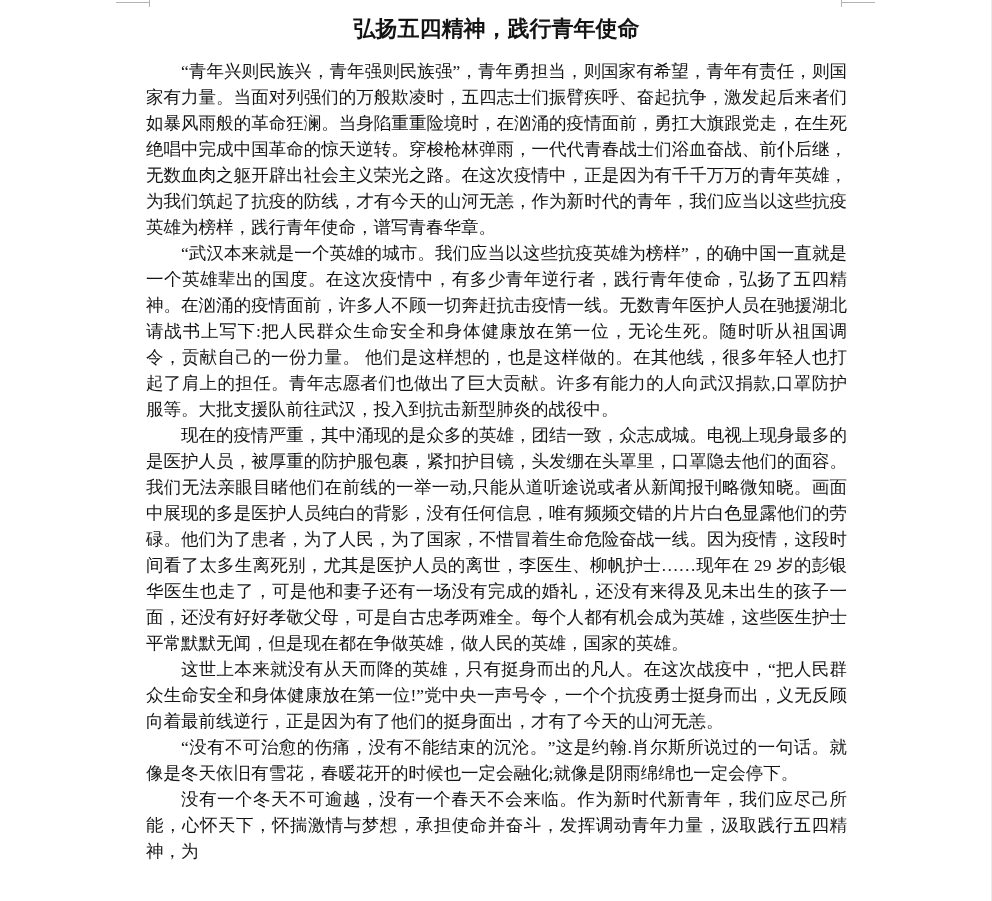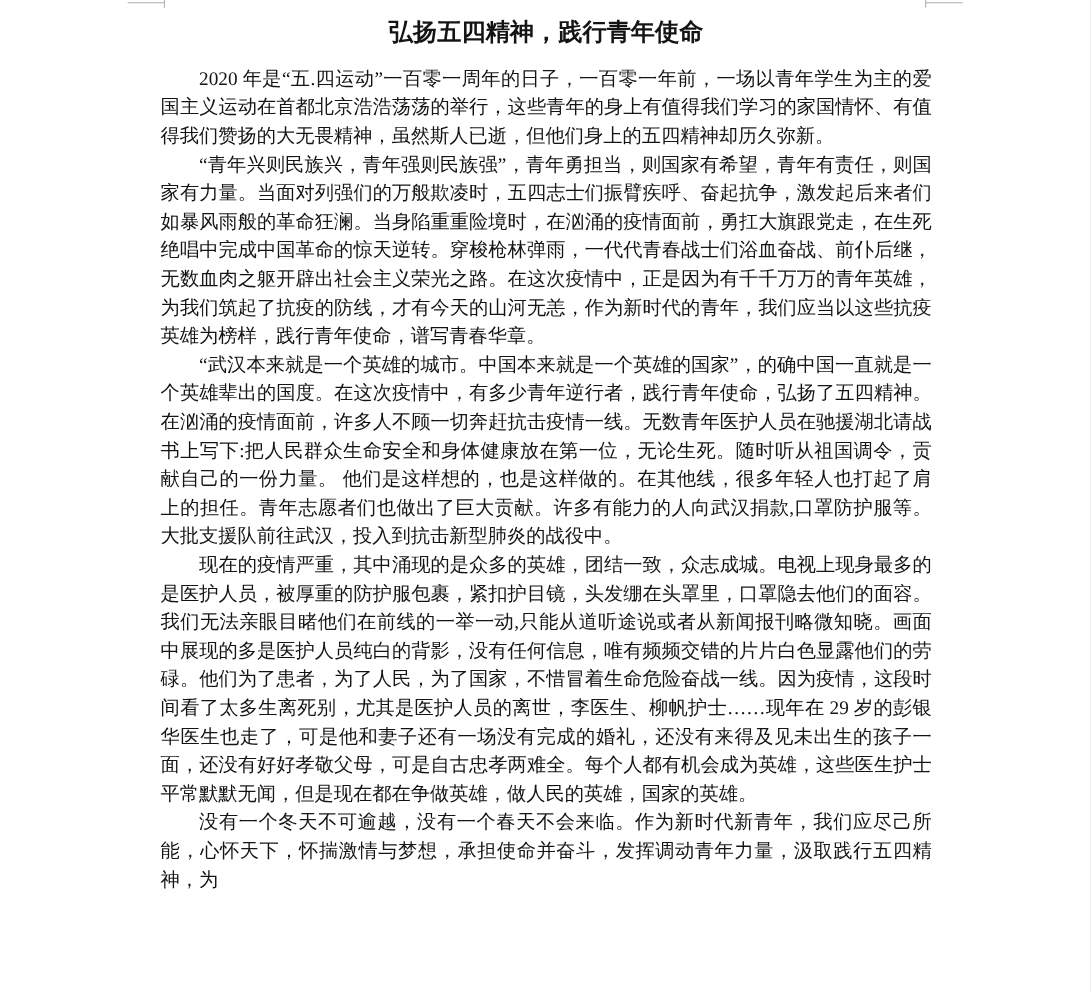--- a/index.html
+++ b/index.html
@@ -48,20 +48,21 @@
 <div class="page">
   <div class="mark mark-left-h"></div>
   <div class="mark mark-left-v"></div>
   <div class="mark mark-right-h"></div>
   <div class="mark mark-right-v"></div>
   <div class="window-edge"></div>
 
   <div class="text-area">
     <h1 class="doc-title">弘扬五四精神，践行青年使命</h1>
     <div class="paragraphs">
-        <p class="para"><span class="run">2020 年是“五.四运动”一百零一周年的日子，一百零一年前，一场以青年学生为主的爱国主义运动在首都北京浩浩荡荡的举行，这些青年的身上有值得我们学习的家国情怀、有值得我们赞扬的大无畏精神，虽然斯人已逝，但他们身上的五四精神却历久弥新。</span></p>
         <p class="para"><span class="run bold">“青年兴则民族兴，青年强则民族强”</span><span class="run">，青年勇担当，则国家有希望，青年有责任，则国家有力量。当面对列强们的万般欺凌时，五四志士们振臂疾呼、奋起抗争，激发起后来者们如暴风雨般的革命狂澜。当身陷重重险境时，在汹涌的疫情面前，勇扛大旗跟党走，在生死绝唱中完成中国革命的惊天逆转。穿梭枪林弹雨，一代代青春战士们浴血奋战、前仆后继，无数血肉之躯开辟出社会主义荣光之路。在这次疫情中，正是因为有千千万万的青年英雄，为我们筑起了抗疫的防线，才有今天的山河无恙，作为新时代的青年，我们应当以这些抗疫英雄为榜样，践行青年使命，谱写青春华章。</span></p>
-        <p class="para"><span class="run bold">“武汉本来就是一个英雄的城市。中国本来就是一个英雄的国家”</span><span class="run">，的确中国一直就是一个英雄辈出的国度。在这次疫情中，有多少青年逆行者，践行青年使命，弘扬了五四精神。在汹涌的疫情面前，许多人不顾一切奔赶抗击疫情一线。无数青年医护人员在驰援湖北请战书上写下:把人民群众生命安全和身体健康放在第一位，无论生死。随时听从祖国调令，贡献自己的一份力量。 他们是这样想的，也是这样做的。在其他线，很多年轻人也打起了肩上的担任。青年志愿者们也做出了巨大贡献。许多有能力的人向武汉捐款,口罩防护服等。大批支援队前往武汉，投入到抗击新型肺炎的战役中。</span></p>
+        <p class="para"><span class="run bold">“武汉本来就是一个英雄的城市。我们应当以这些抗疫英雄为榜样”</span><span class="run">，的确中国一直就是一个英雄辈出的国度。在这次疫情中，有多少青年逆行者，践行青年使命，弘扬了五四精神。在汹涌的疫情面前，许多人不顾一切奔赶抗击疫情一线。无数青年医护人员在驰援湖北请战书上写下:把人民群众生命安全和身体健康放在第一位，无论生死。随时听从祖国调令，贡献自己的一份力量。 他们是这样想的，也是这样做的。在其他线，很多年轻人也打起了肩上的担任。青年志愿者们也做出了巨大贡献。许多有能力的人向武汉捐款,口罩防护服等。大批支援队前往武汉，投入到抗击新型肺炎的战役中。</span></p>
         <p class="para"><span class="run">现在的疫情严重，其中涌现的是众多的英雄，团结一致，众志成城。电视上现身最多的是医护人员，被厚重的防护服包裹，紧扣护目镜，头发绷在头罩里，口罩隐去他们的面容。我们无法亲眼目睹他们在前线的一举一动,只能从道听途说或者从新闻报刊略微知晓。画面中展现的多是医护人员纯白的背影，没有任何信息，唯有频频交错的片片白色显露他们的劳碌。他们为了患者，为了人民，为了国家，不惜冒着生命危险奋战一线。因为疫情，这段时间看了太多生离死别，尤其是医护人员的离世，李医生、柳帆护士……现年在 29 岁的彭银华医生也走了，可是他和妻子还有一场没有完成的婚礼，还没有来得及见未出生的孩子一面，还没有好好孝敬父母，可是自古忠孝两难全。每个人都有机会成为英雄，这些医生护士平常默默无闻，但是现在都在争做英雄，做人民的英雄，国家的英雄。</span></p>
+        <p class="para"><span class="run">这世上本来就没有从天而降的英雄，只有挺身而出的凡人。在这次战疫中，</span><span class="run bold">“把人民群众生命安全和身体健康放在第一位!”</span><span class="run">党中央一声号令，一个个抗疫勇士挺身而出，义无反顾向着最前线逆行，正是因为有了他们的挺身面出，才有了今天的山河无恙。</span></p>
+        <p class="para"><span class="run bold">“没有不可治愈的伤痛，没有不能结束的沉沦。”</span><span class="run">这是约翰.肖尔斯所说过的一句话。就像是冬天依旧有雪花，春暖花开的时候也一定会融化;就像是阴雨绵绵也一定会停下。</span></p>
         <p class="para"><span class="run">没有一个冬天不可逾越，没有一个春天不会来临。作为新时代新青年，我们应尽己所能，心怀天下，怀揣激情与梦想，承担使命并奋斗，发挥调动青年力量，汲取践行五四精神，为</span></p>
       </div>
   </div>
 </div>
 
 </body></html>

